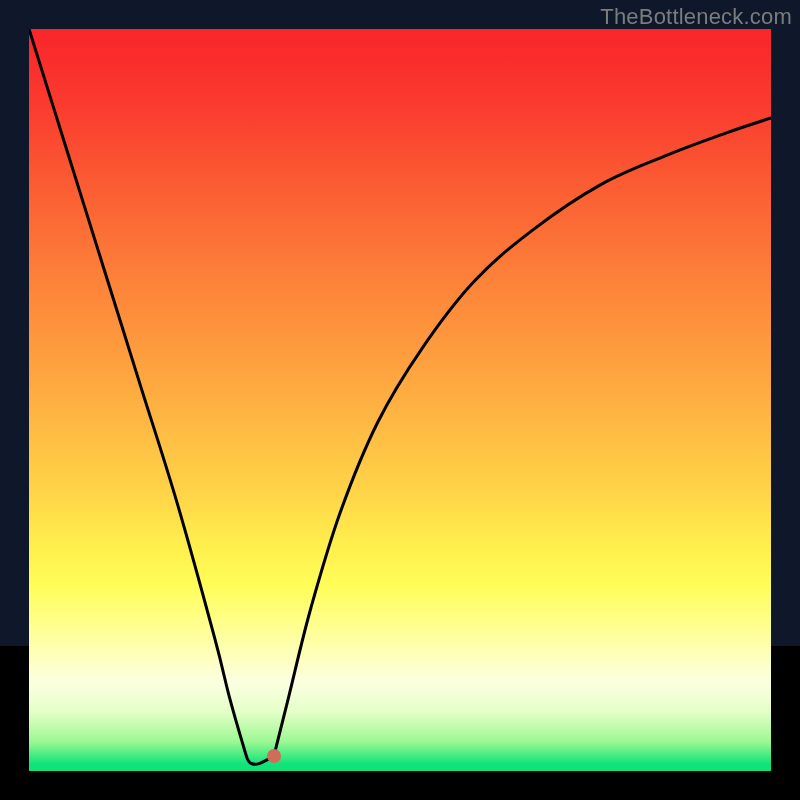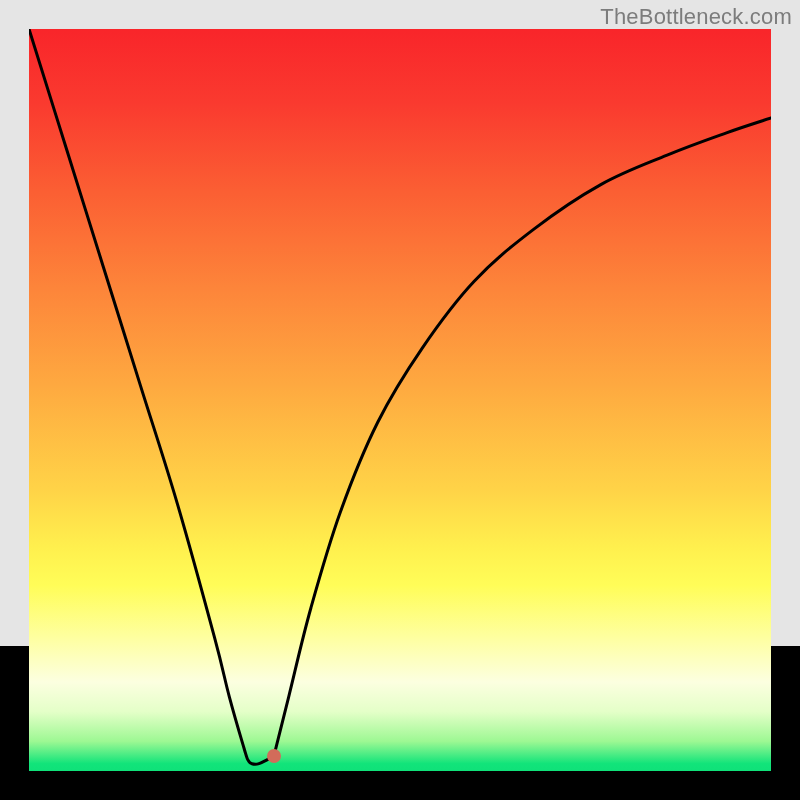--- a/index.html
+++ b/index.html
@@ -8,21 +8,21 @@
     width: 800px;
     height: 800px;
     background: #000;
     overflow: hidden;
     font-family: Arial, Helvetica, sans-serif;
   }
   .frame {
     position: relative;
     width: 800px;
     height: 646px;
-    background: #e5e5e5;
+    background: #0f172a;
   }
   .plot-area {
     position: absolute;
     left: 29px;
     top: 29px;
     width: 742px;
     height: 742px;
     
     background: linear-gradient(
       to bottom,

